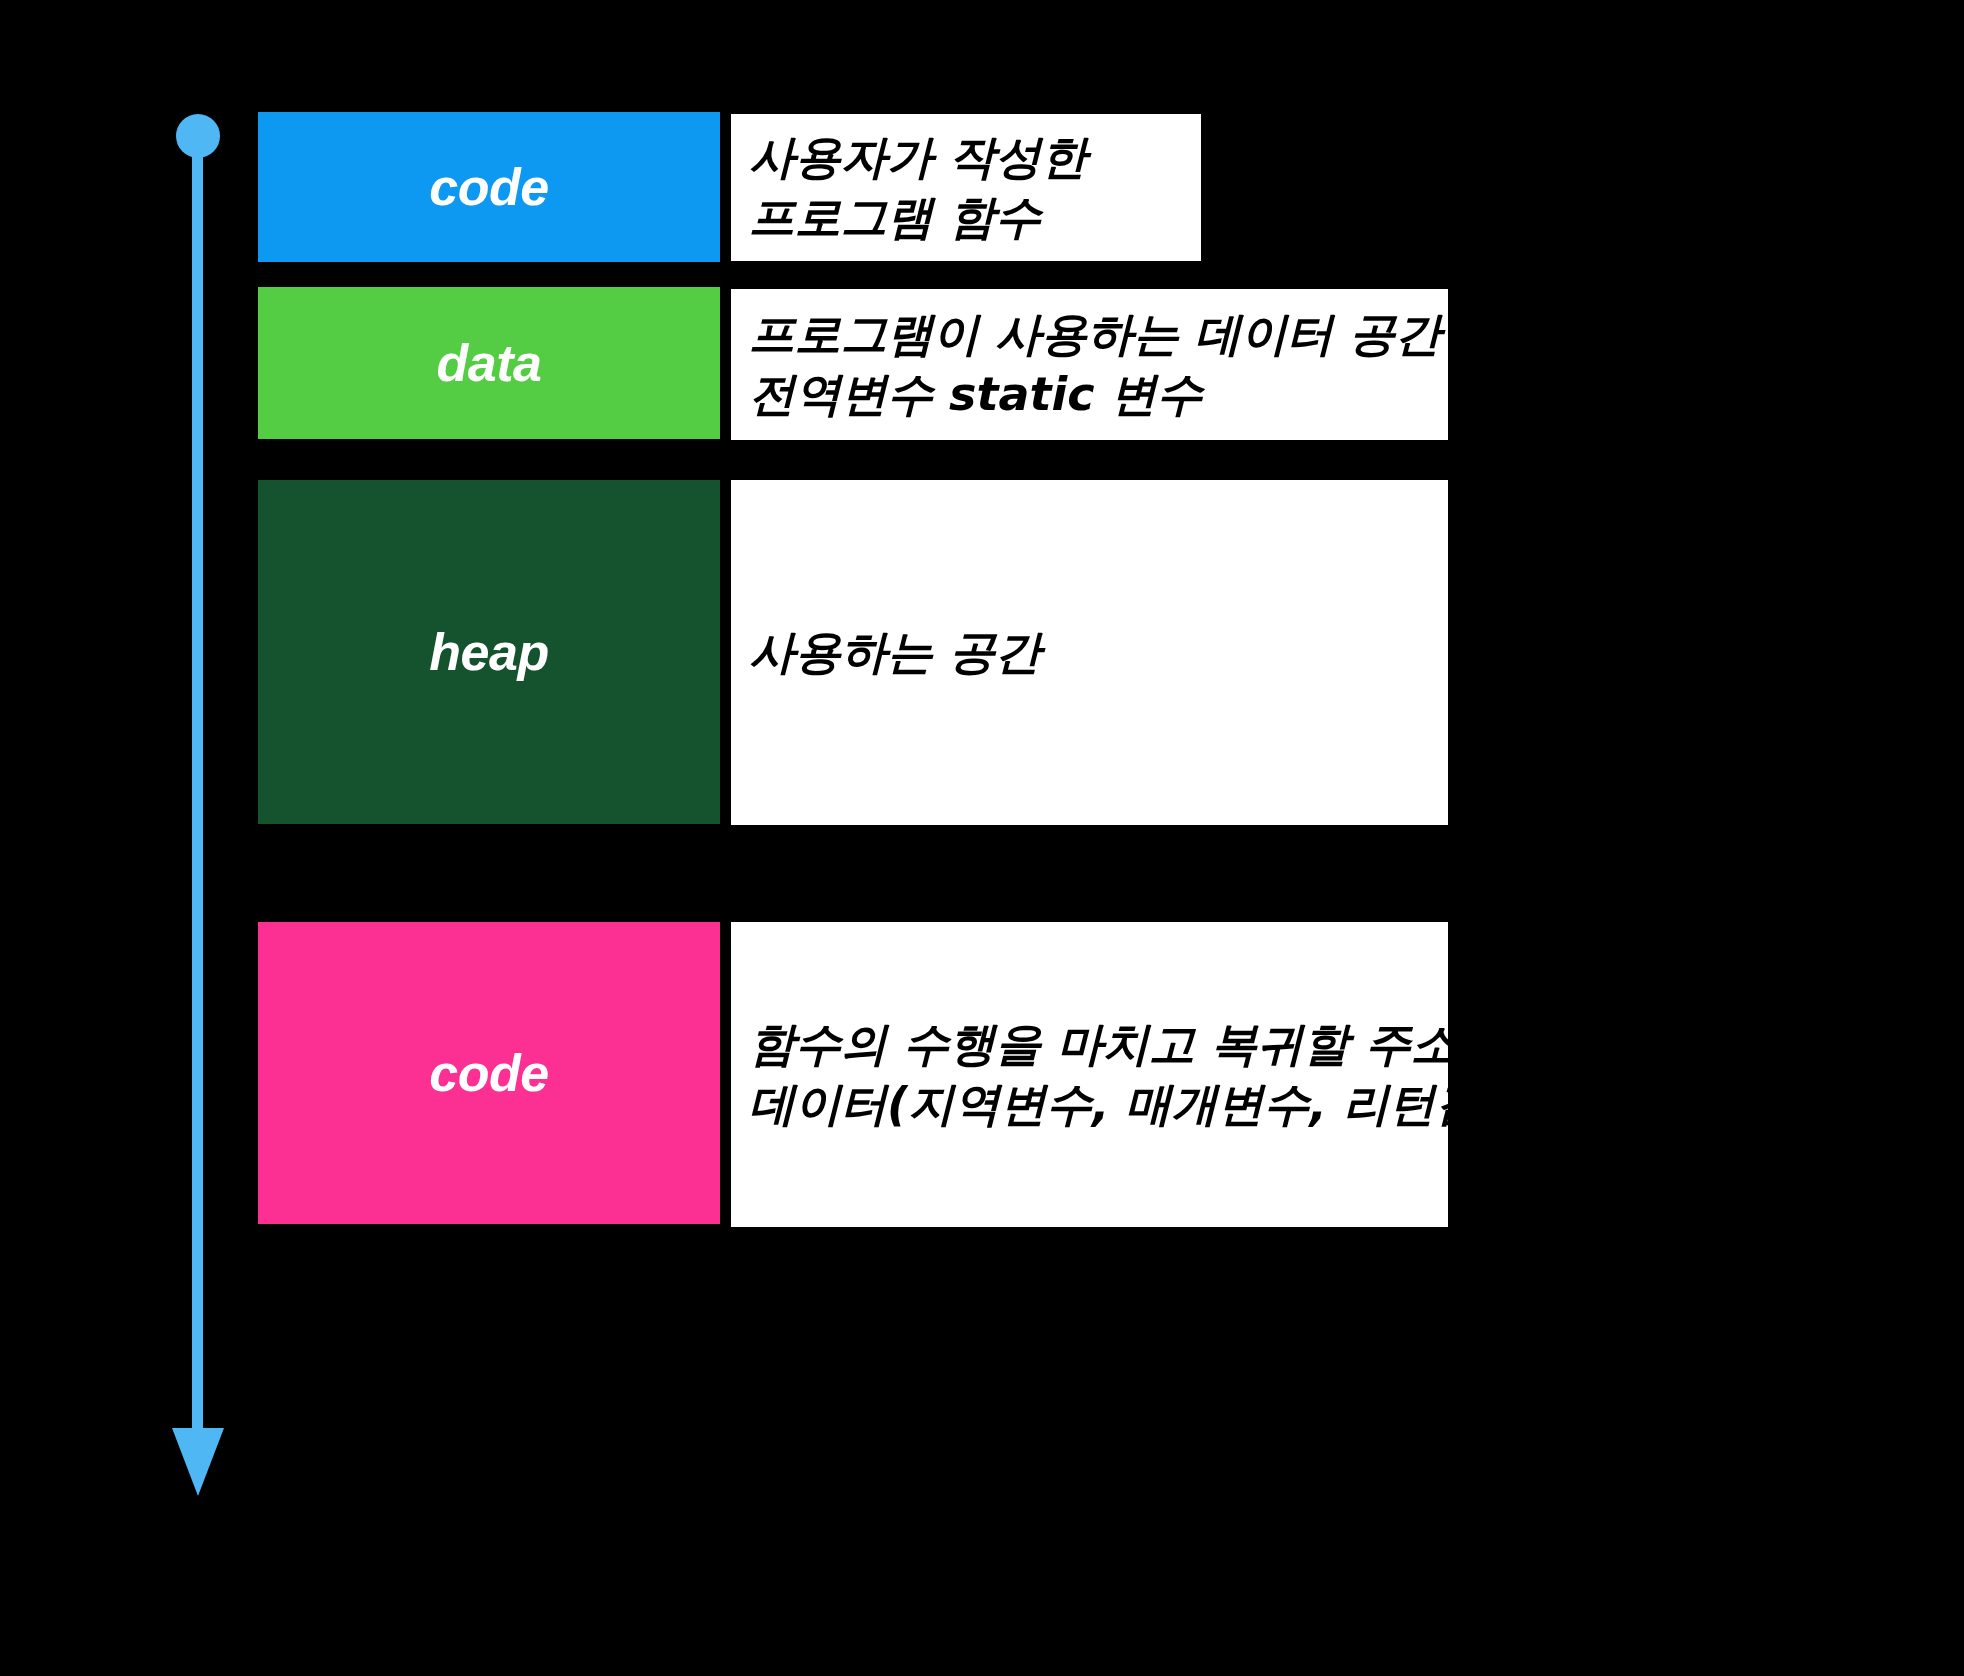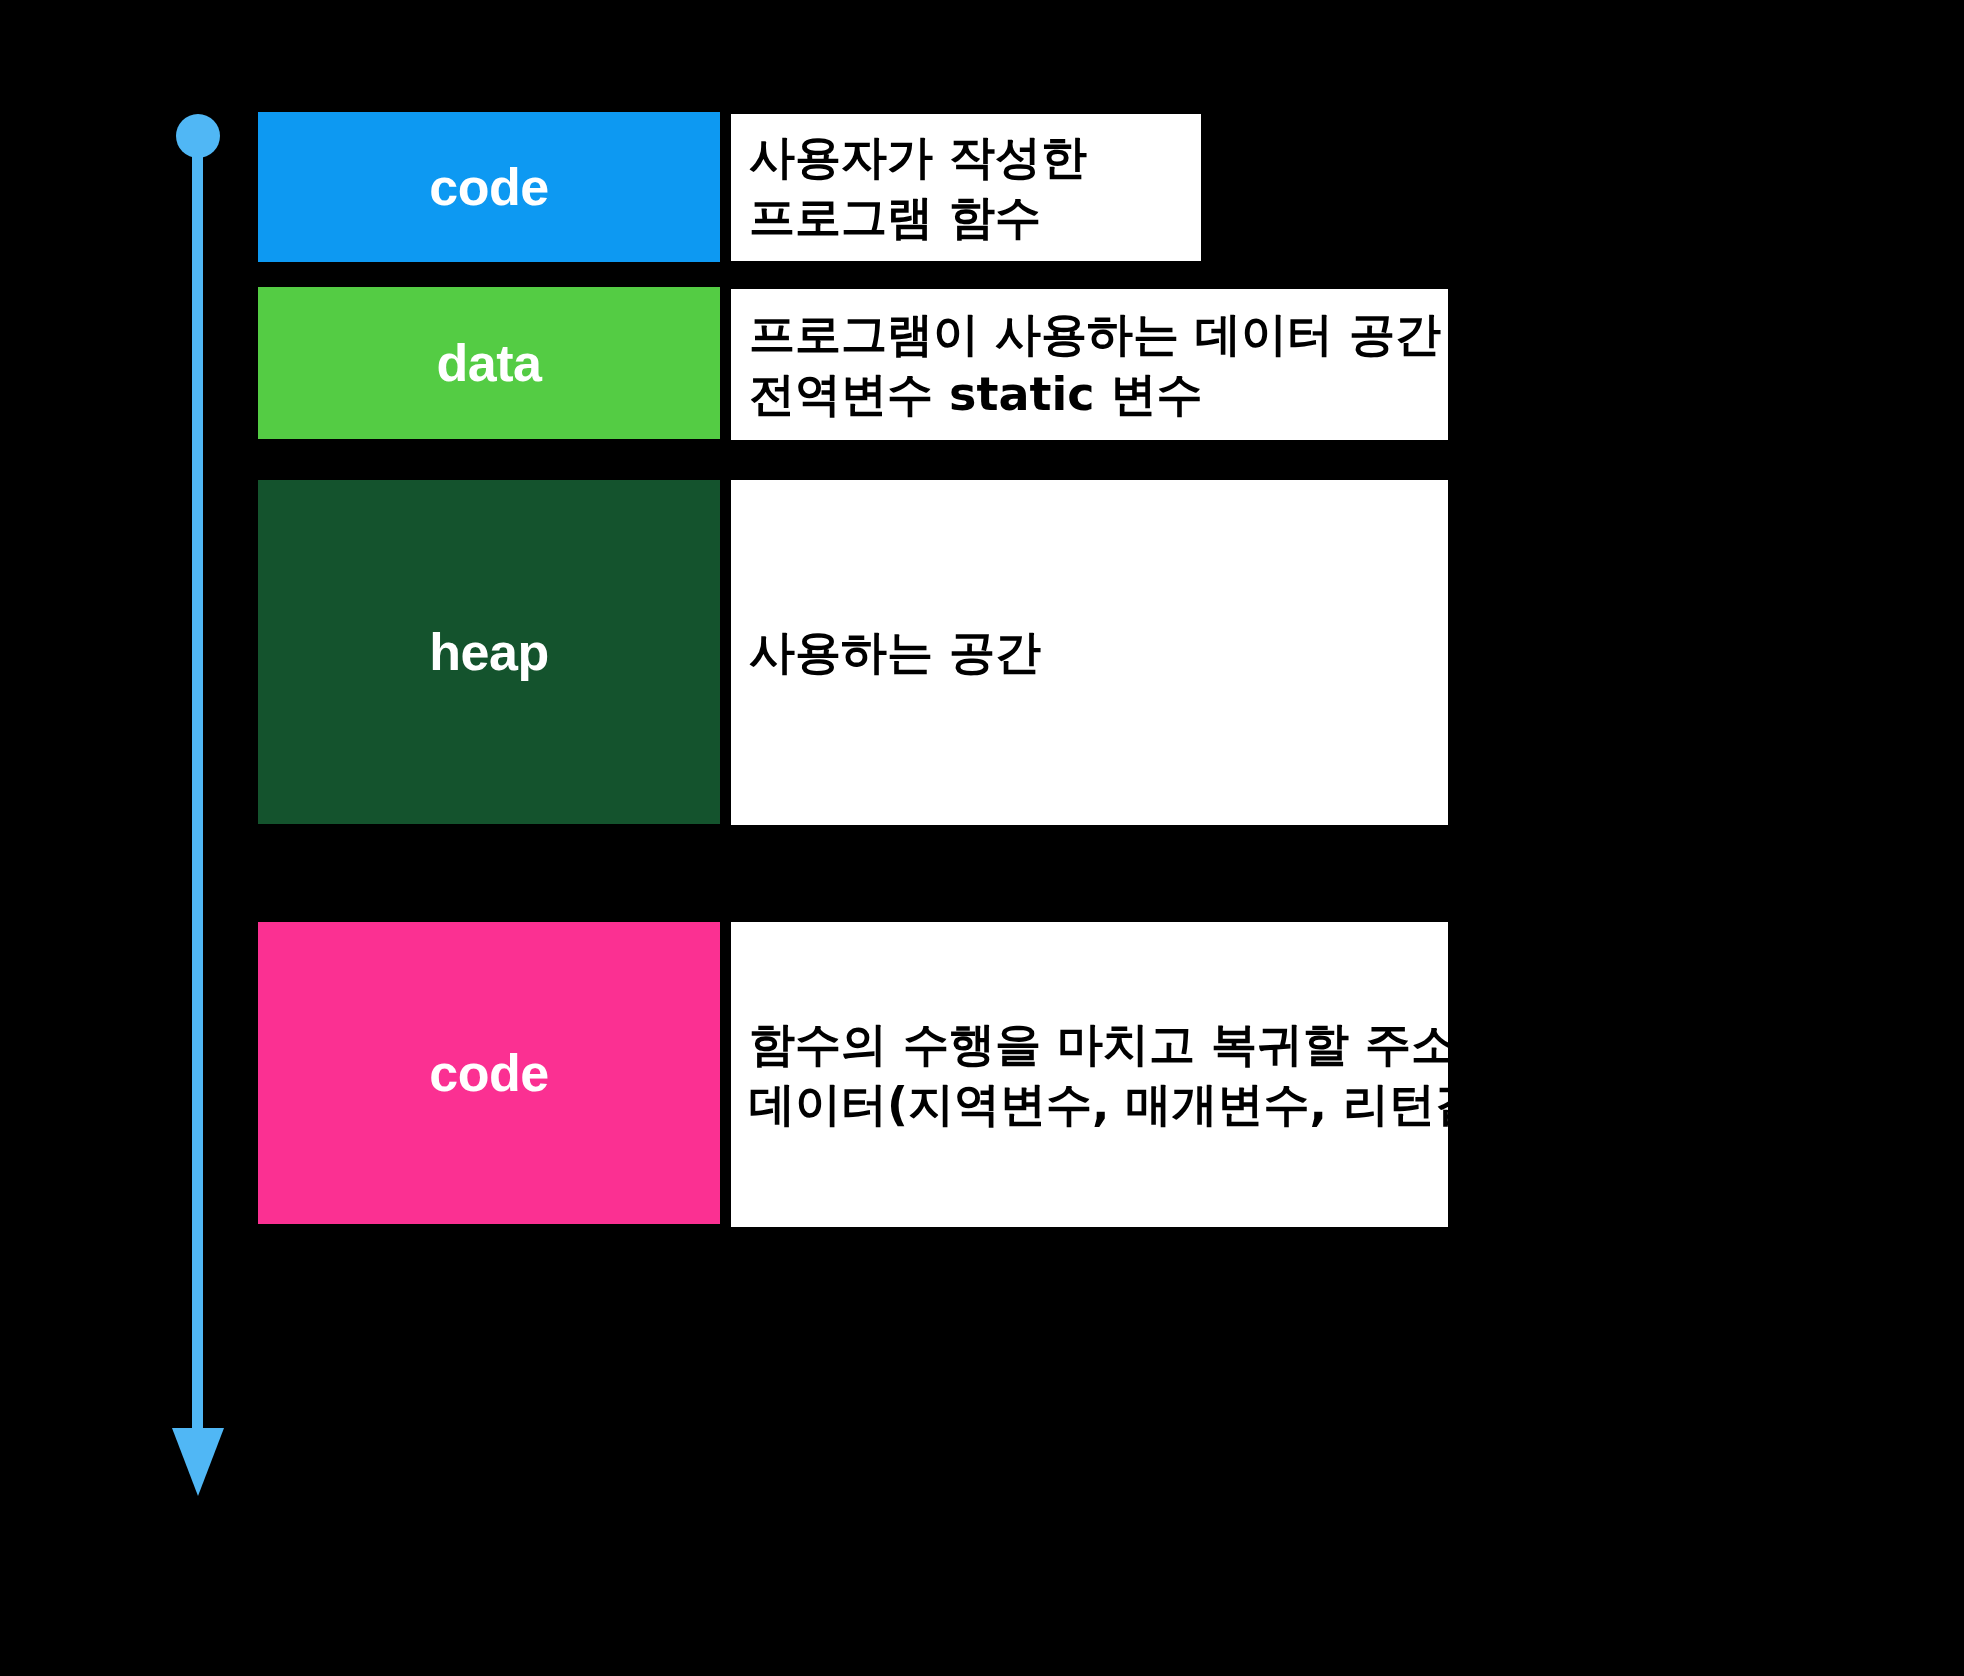--- a/index.html
+++ b/index.html
@@ -14,20 +14,21 @@
     overflow: hidden;
     font-family: "Liberation Sans", "DejaVu Sans", sans-serif;
   }
 
   #canvas {
     position: absolute;
     left: 0; top: 0;
     width: 1964px;
     height: 1676px;
     background: #000000;
+    font-style: italic;
   }
 
   
   .arrow-layer {
     position: absolute;
     left: 150px;
     top: 110px;
     width: 120px;
     height: 1420px;
   }

